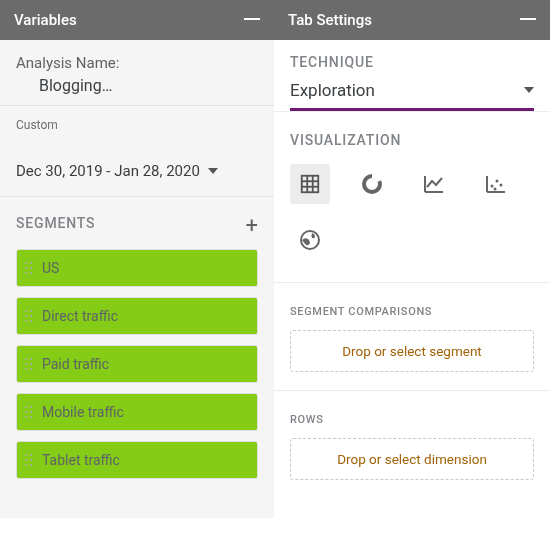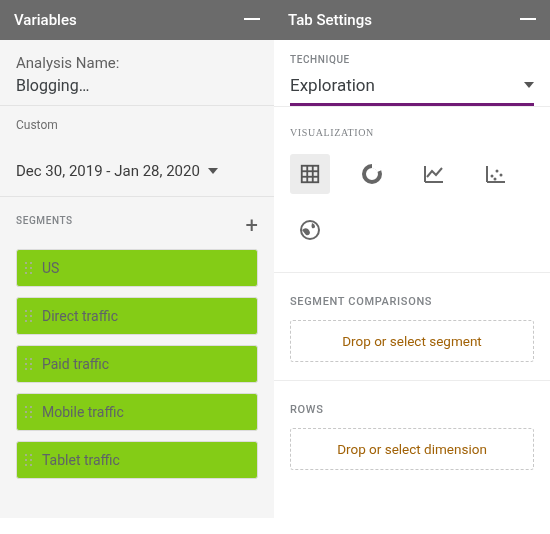--- a/index.html
+++ b/index.html
@@ -49,34 +49,35 @@
   .panel-body {
     flex: 1;
     overflow: hidden;
   }
   .section {
     padding: 14px 16px 10px;
     border-bottom: 1px solid #e3e3e3;
   }
   .right .section { border-bottom-color: #ececec; }
   .label-small {
-    font-size: 10px;
+    font-size: 14px;
     letter-spacing: 0.06em;
     color: #808488;
     font-weight: 500;
     text-transform: uppercase;
   }
   .analysis-label {
     font-size: 15px;
     color: #616161;
     margin-bottom: 4px;
   }
   .analysis-value {
     font-size: 16px;
     color: #3c4043;
+    margin-left: 23px;
   }
   .date-section {
     padding: 12px 16px 16px;
     border-bottom: 1px solid #e3e3e3;
   }
   .date-preset {
     font-size: 12px;
     color: #6f6f6f;
     margin-bottom: 2px;
   }
@@ -147,21 +148,20 @@
     cursor: pointer;
   }
   .technique-value {
     flex: 1;
     font-size: 17px;
     color: #3c4043;
   }
   .viz-section {
     padding: 20px 16px 6px;
     border-bottom: 1px solid #ececec;
-    font-family: Liberation Serif, serif;
   }
   .viz-row {
     display: flex;
     gap: 22px;
     margin-top: 16px;
     margin-bottom: 16px;
   }
   .viz-row2 {
     display: flex;
     margin-bottom: 16px;

